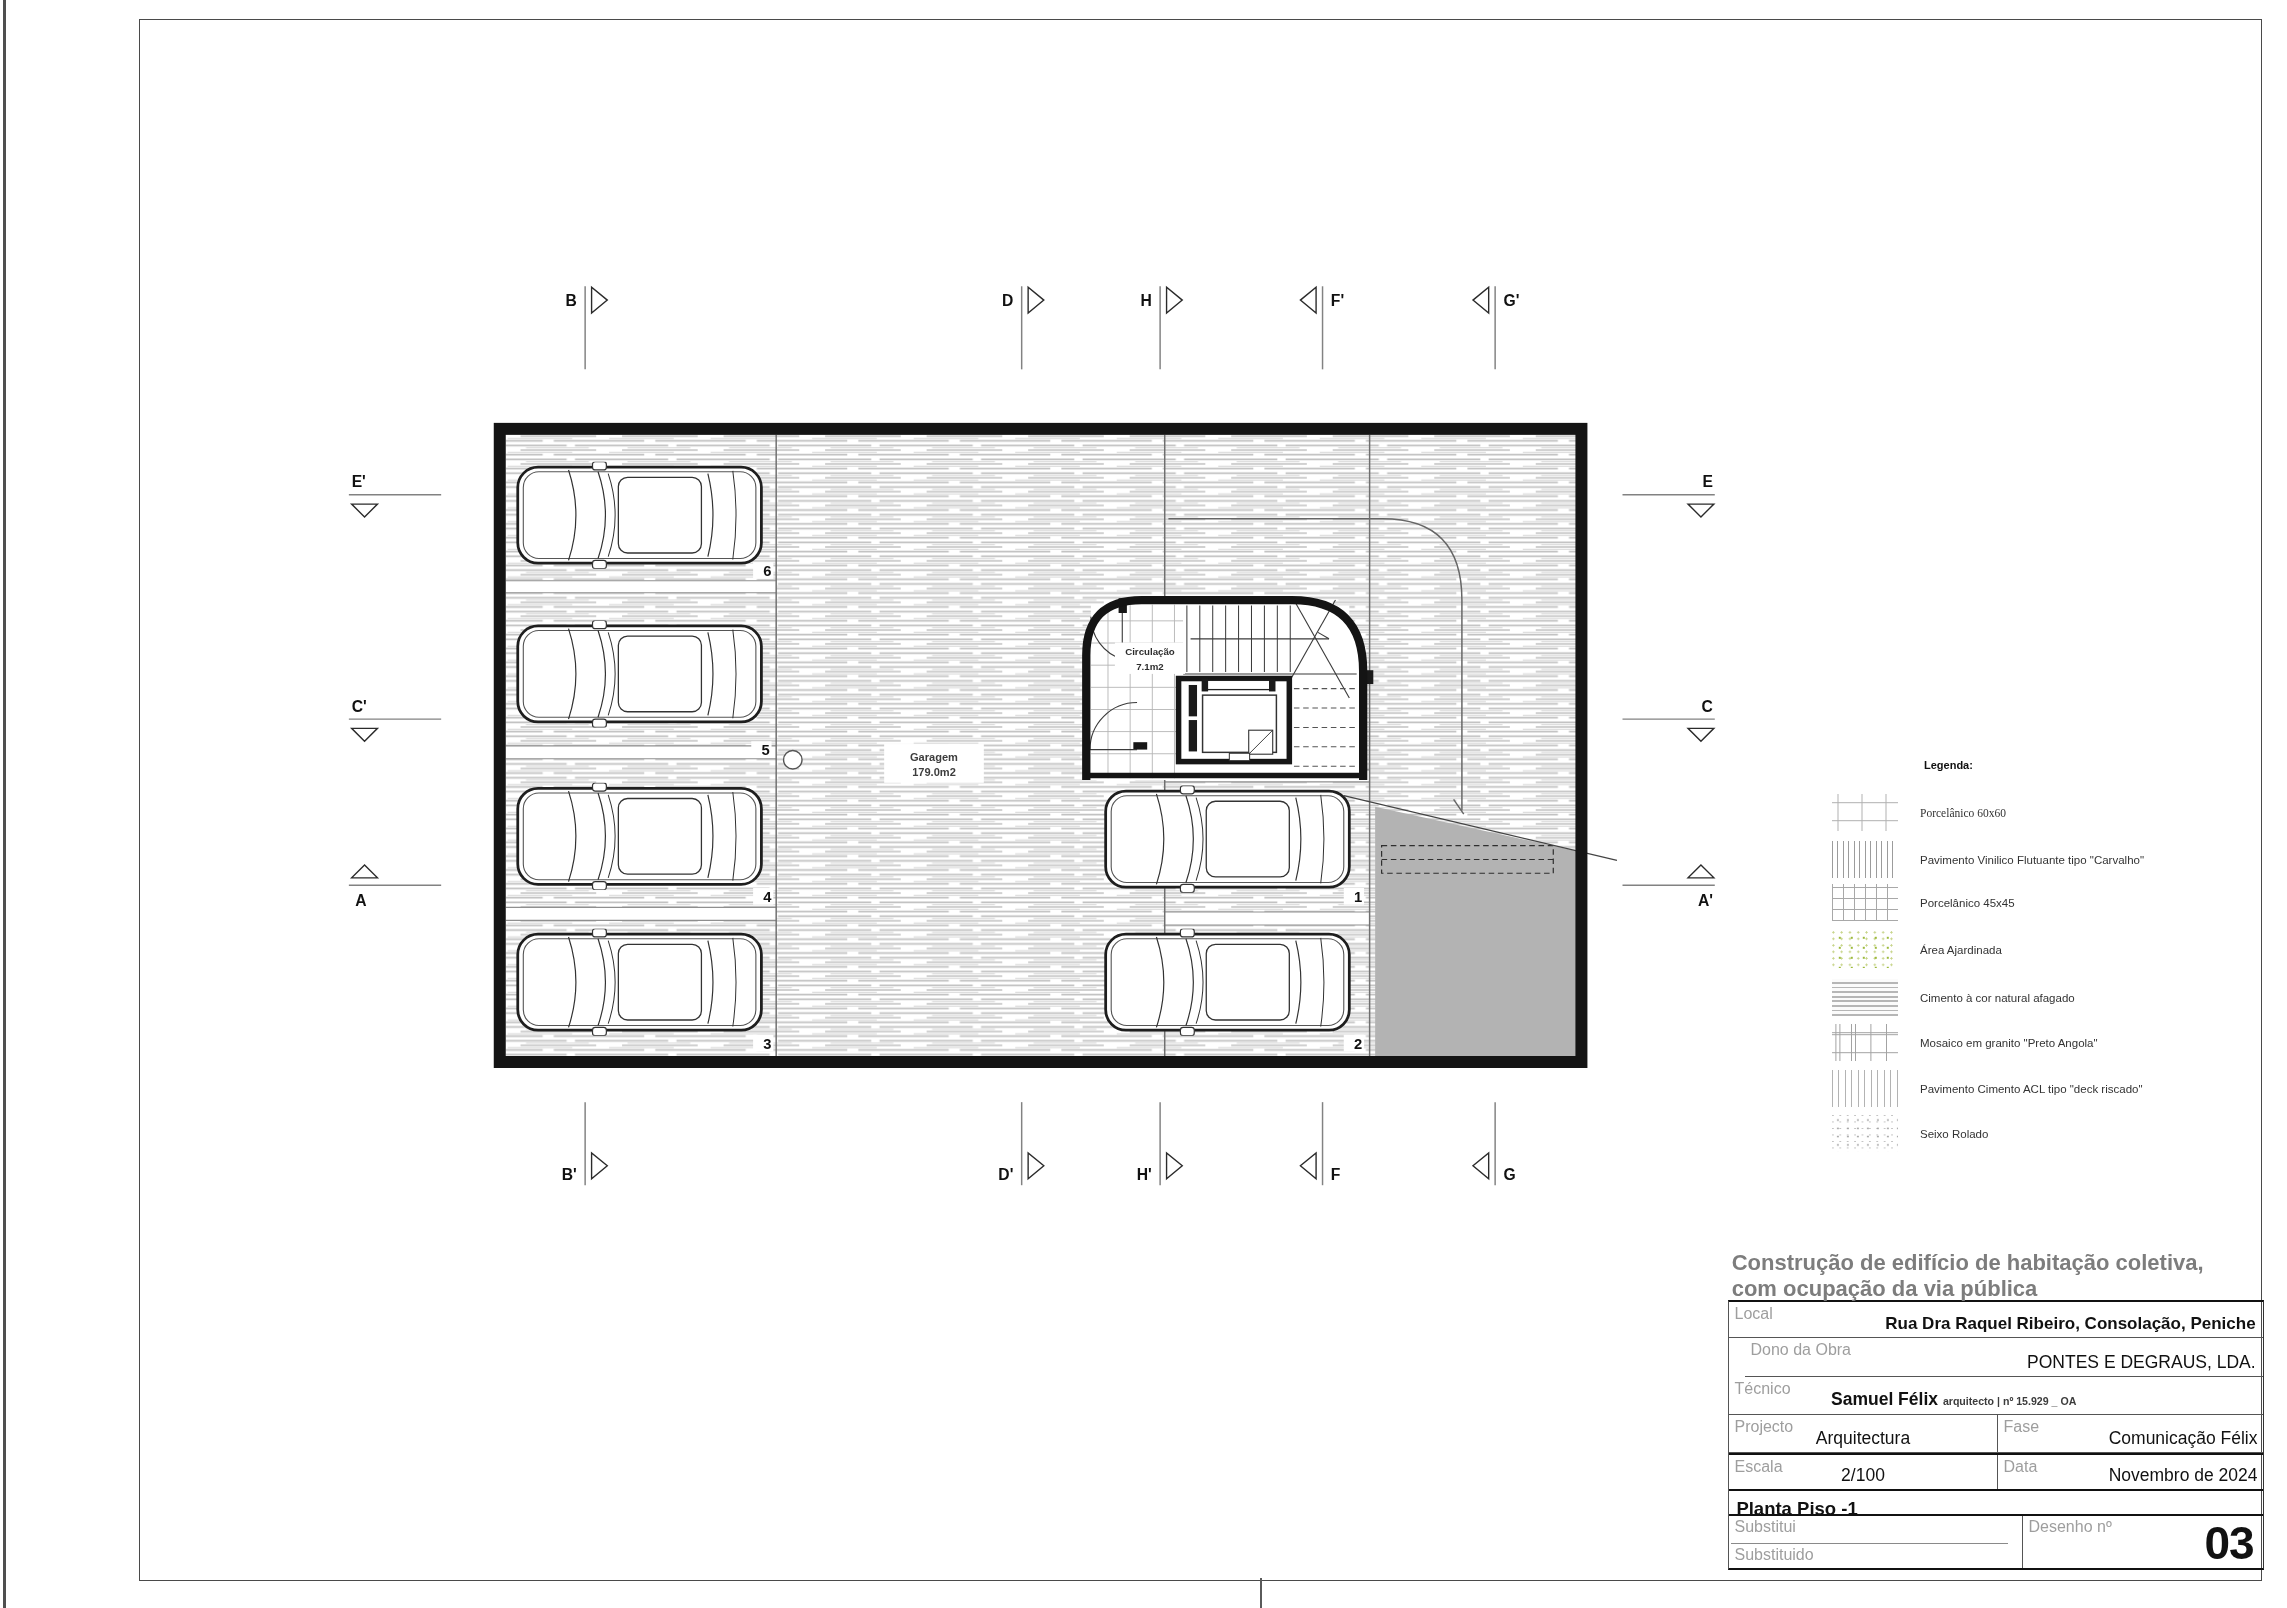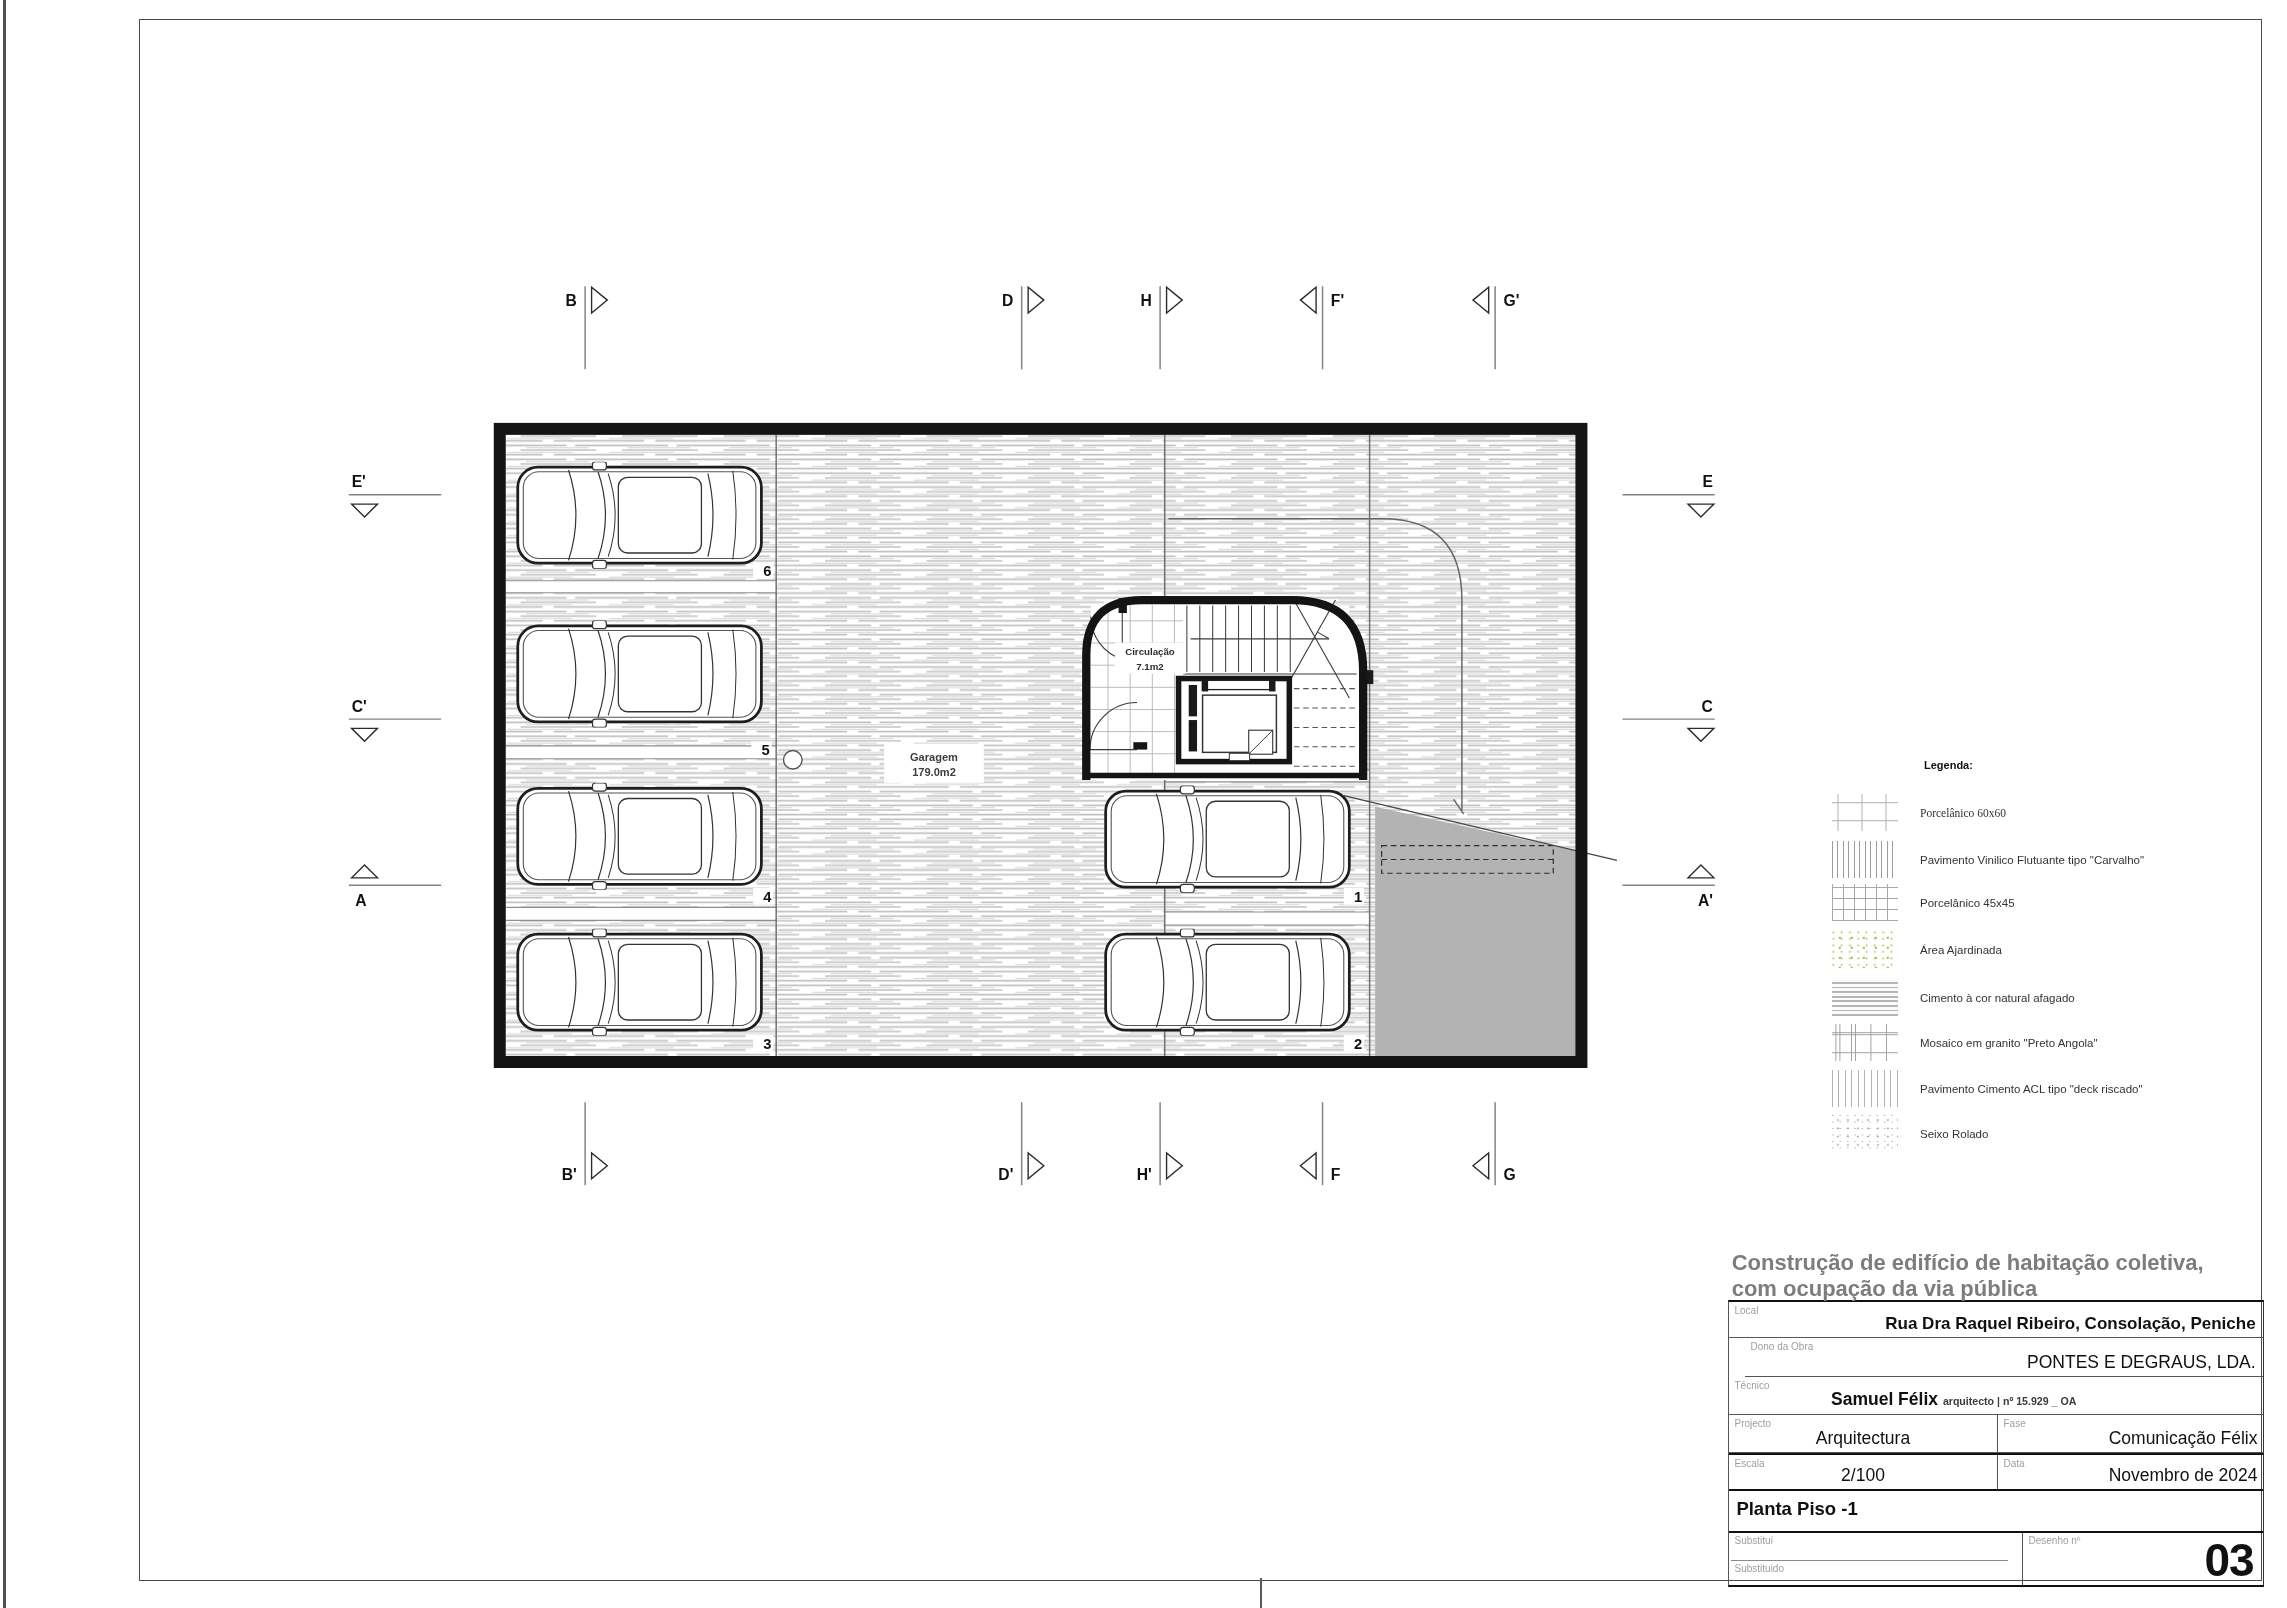--- a/index.html
+++ b/index.html
@@ -27,21 +27,21 @@
   .sw-garden{background-image:radial-gradient(circle,#9cba3c 1.2px,transparent 1.4px),radial-gradient(circle,#c6d386 0.9px,transparent 1.1px);background-size:12px 10px,8.3px 6.5px;background-position:1.8px 1.8px,5.5px 4.6px;}
   .sw-cement{background-image:repeating-linear-gradient(0deg,#b6b6b6 0 1.8px,#fbfbfb 1.8px 4.6px);}
   .sw-mosaic{background-image:repeating-linear-gradient(0deg,#a3a3a3 0 0.9px,transparent 0.9px 17.5px),repeating-linear-gradient(90deg,#a3a3a3 0 0.9px,transparent 0.9px 31px),repeating-linear-gradient(90deg,#a3a3a3 0 0.9px,transparent 0.9px 31px);background-size:100% 100%,66px 17.5px,66px 17.5px;background-position:0 9.2px,7.4px 0,23px 17.5px;background-repeat:repeat;}
   .sw-deck{background-image:repeating-linear-gradient(90deg,#b3b3b3 0 0.9px,transparent 0.9px 6.5px);}
   .sw-seixo{background-image:radial-gradient(circle,#a2a2a2 0.9px,transparent 1.1px),radial-gradient(circle,#c0c0c0 0.7px,transparent 0.9px);background-size:10px 8.3px,7.4px 6.5px;background-position:0.9px 0.9px,4.6px 3.7px;}
   
   #title-block{left:1728px;top:1248px;width:536px;}
   #tb-title{font-size:22px;line-height:26px;font-weight:bold;color:#7d7d7d;padding:1.8px 0 0 3.7px;height:52px;box-sizing:border-box;white-space:nowrap;}
   #tb-box{border-top:2.8px solid #111;border-left:1.4px solid #555;border-right:1.8px solid #333;border-bottom:2.8px solid #111;box-sizing:border-box;}
   .tb-row{position:relative;border-bottom:0.9px solid #555;box-sizing:border-box;}
-  .tb-label{position:absolute;left:5.5px;top:2.8px;font-size:10px;color:#9e9e9e;}
+  .tb-label{position:absolute;left:5.5px;top:2.8px;font-size:16px;color:#9e9e9e;}
   .tb-value{position:absolute;bottom:2.8px;font-size:17.5px;color:#111;white-space:nowrap;}
   .tb-cells{display:flex;height:100%;}
   .tb-cell{position:relative;height:100%;box-sizing:border-box;}
   .thick-top{border-top:2.3px solid #111;}
 </style>
 </head>
 <body>
 
 <div id="sheet-edge-left" class="abs"></div>
 <div id="drawing-frame" class="abs"></div>
@@ -371,21 +371,21 @@
         <div class="tb-cell" style="width:269px;border-right:0.9px solid #555;">
           <span class="tb-label">Escala</span>
           <span class="tb-value" style="left:0;right:0;text-align:center;">2/100</span>
         </div>
         <div class="tb-cell" style="flex:1;">
           <span class="tb-label">Data</span>
           <span class="tb-value" style="right:5.5px;">Novembro de 2024</span>
         </div>
       </div>
     </div>
-    <div class="tb-row" style="height:42px;border-bottom:2.3px solid #111;">
+    <div class="tb-row" style="height:25px;border-bottom:2.3px solid #111;">
       <span style="position:absolute;left:7.4px;top:6.5px;font-size:18.5px;font-weight:bold;">Planta Piso -1</span>
     </div>
     <div class="tb-row" style="height:52px;border-bottom:none;">
       <div class="tb-cells">
         <div class="tb-cell" style="width:293px;">
           <span class="tb-label" style="top:1.8px;">Substitui</span>
           <div style="position:absolute;left:1.8px;top:27px;width:277px;border-bottom:0.9px solid #8a8a8a;"></div>
           <span class="tb-label" style="top:29.5px;">Substituido</span>
         </div>
         <div class="tb-cell" style="flex:1;border-left:0.9px solid #555;">

